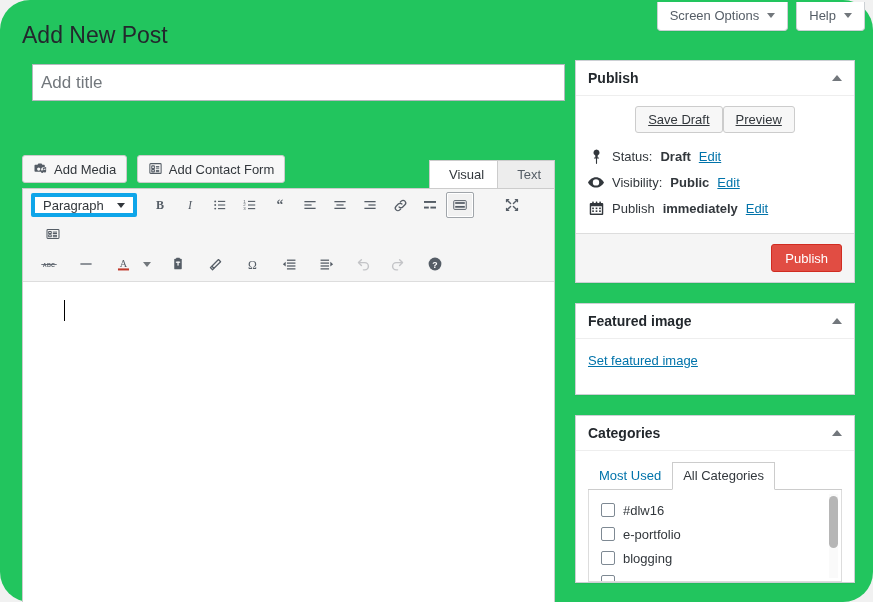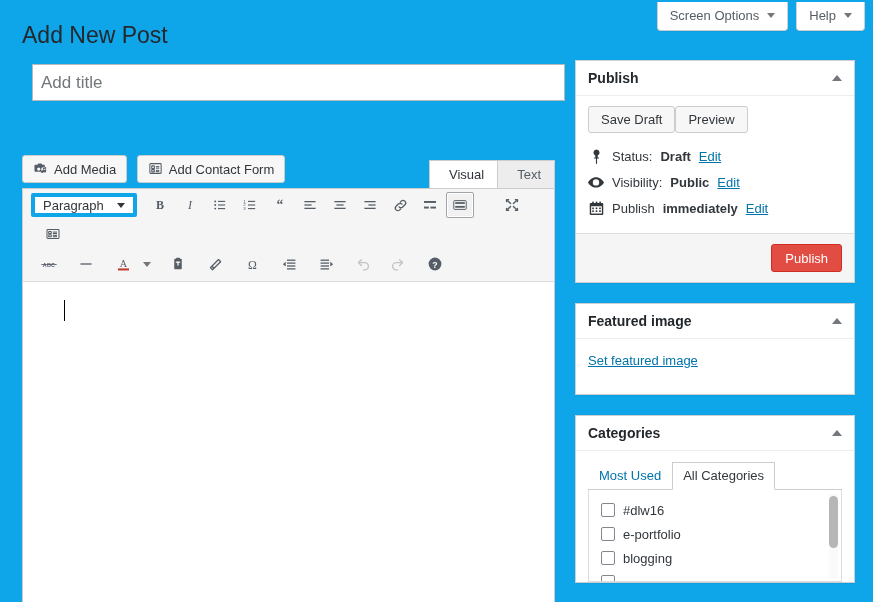--- a/index.html
+++ b/index.html
@@ -6,21 +6,21 @@
   html, body {
     margin: 0; padding: 0;
     width: 873px; height: 602px;
     overflow: hidden;
     background: #f1f1f1;
     font-family: "Liberation Sans", sans-serif;
     font-size: 13px;
     color: #32373c;
     -webkit-font-smoothing: antialiased;
   }
-  .screen { position: relative; width: 873px; height: 602px; background: #0ea5e9; }
+  .screen { position: relative; width: 873px; height: 602px; background: #22c55e; border-radius: 30px; }
 
   
   .top-actions {
     position: absolute; top: 2px; right: 8px;
     display: flex; gap: 8px;
   }
   .tab-btn {
     background: #fff;
     border: 1px solid #ccd0d4;
     border-top: none;
@@ -189,21 +189,21 @@
   }
   .panel-title { font-size: 14px; font-weight: bold; color: #23282d; }
   .caret-up {
     width: 0; height: 0;
     border-left: 5px solid transparent;
     border-right: 5px solid transparent;
     border-bottom: 6px solid #72777c;
   }
   .panel-body { padding: 10px 12px 12px 12px; }
 
-  .pub-row1 { display: flex; justify-content: flex-start; align-items: center; margin-bottom: 10px; }
+  .pub-row1 { display: flex; justify-content: center; align-items: center; margin-bottom: 10px; text-decoration: underline; }
   .sec-btn {
     background: #f7f7f7;
     border: 1px solid #ccc;
     border-radius: 3px;
     padding: 0 12px;
     height: 27px;
     font-size: 13px;
     color: #32373c;
     cursor: pointer;
     line-height: 1;

